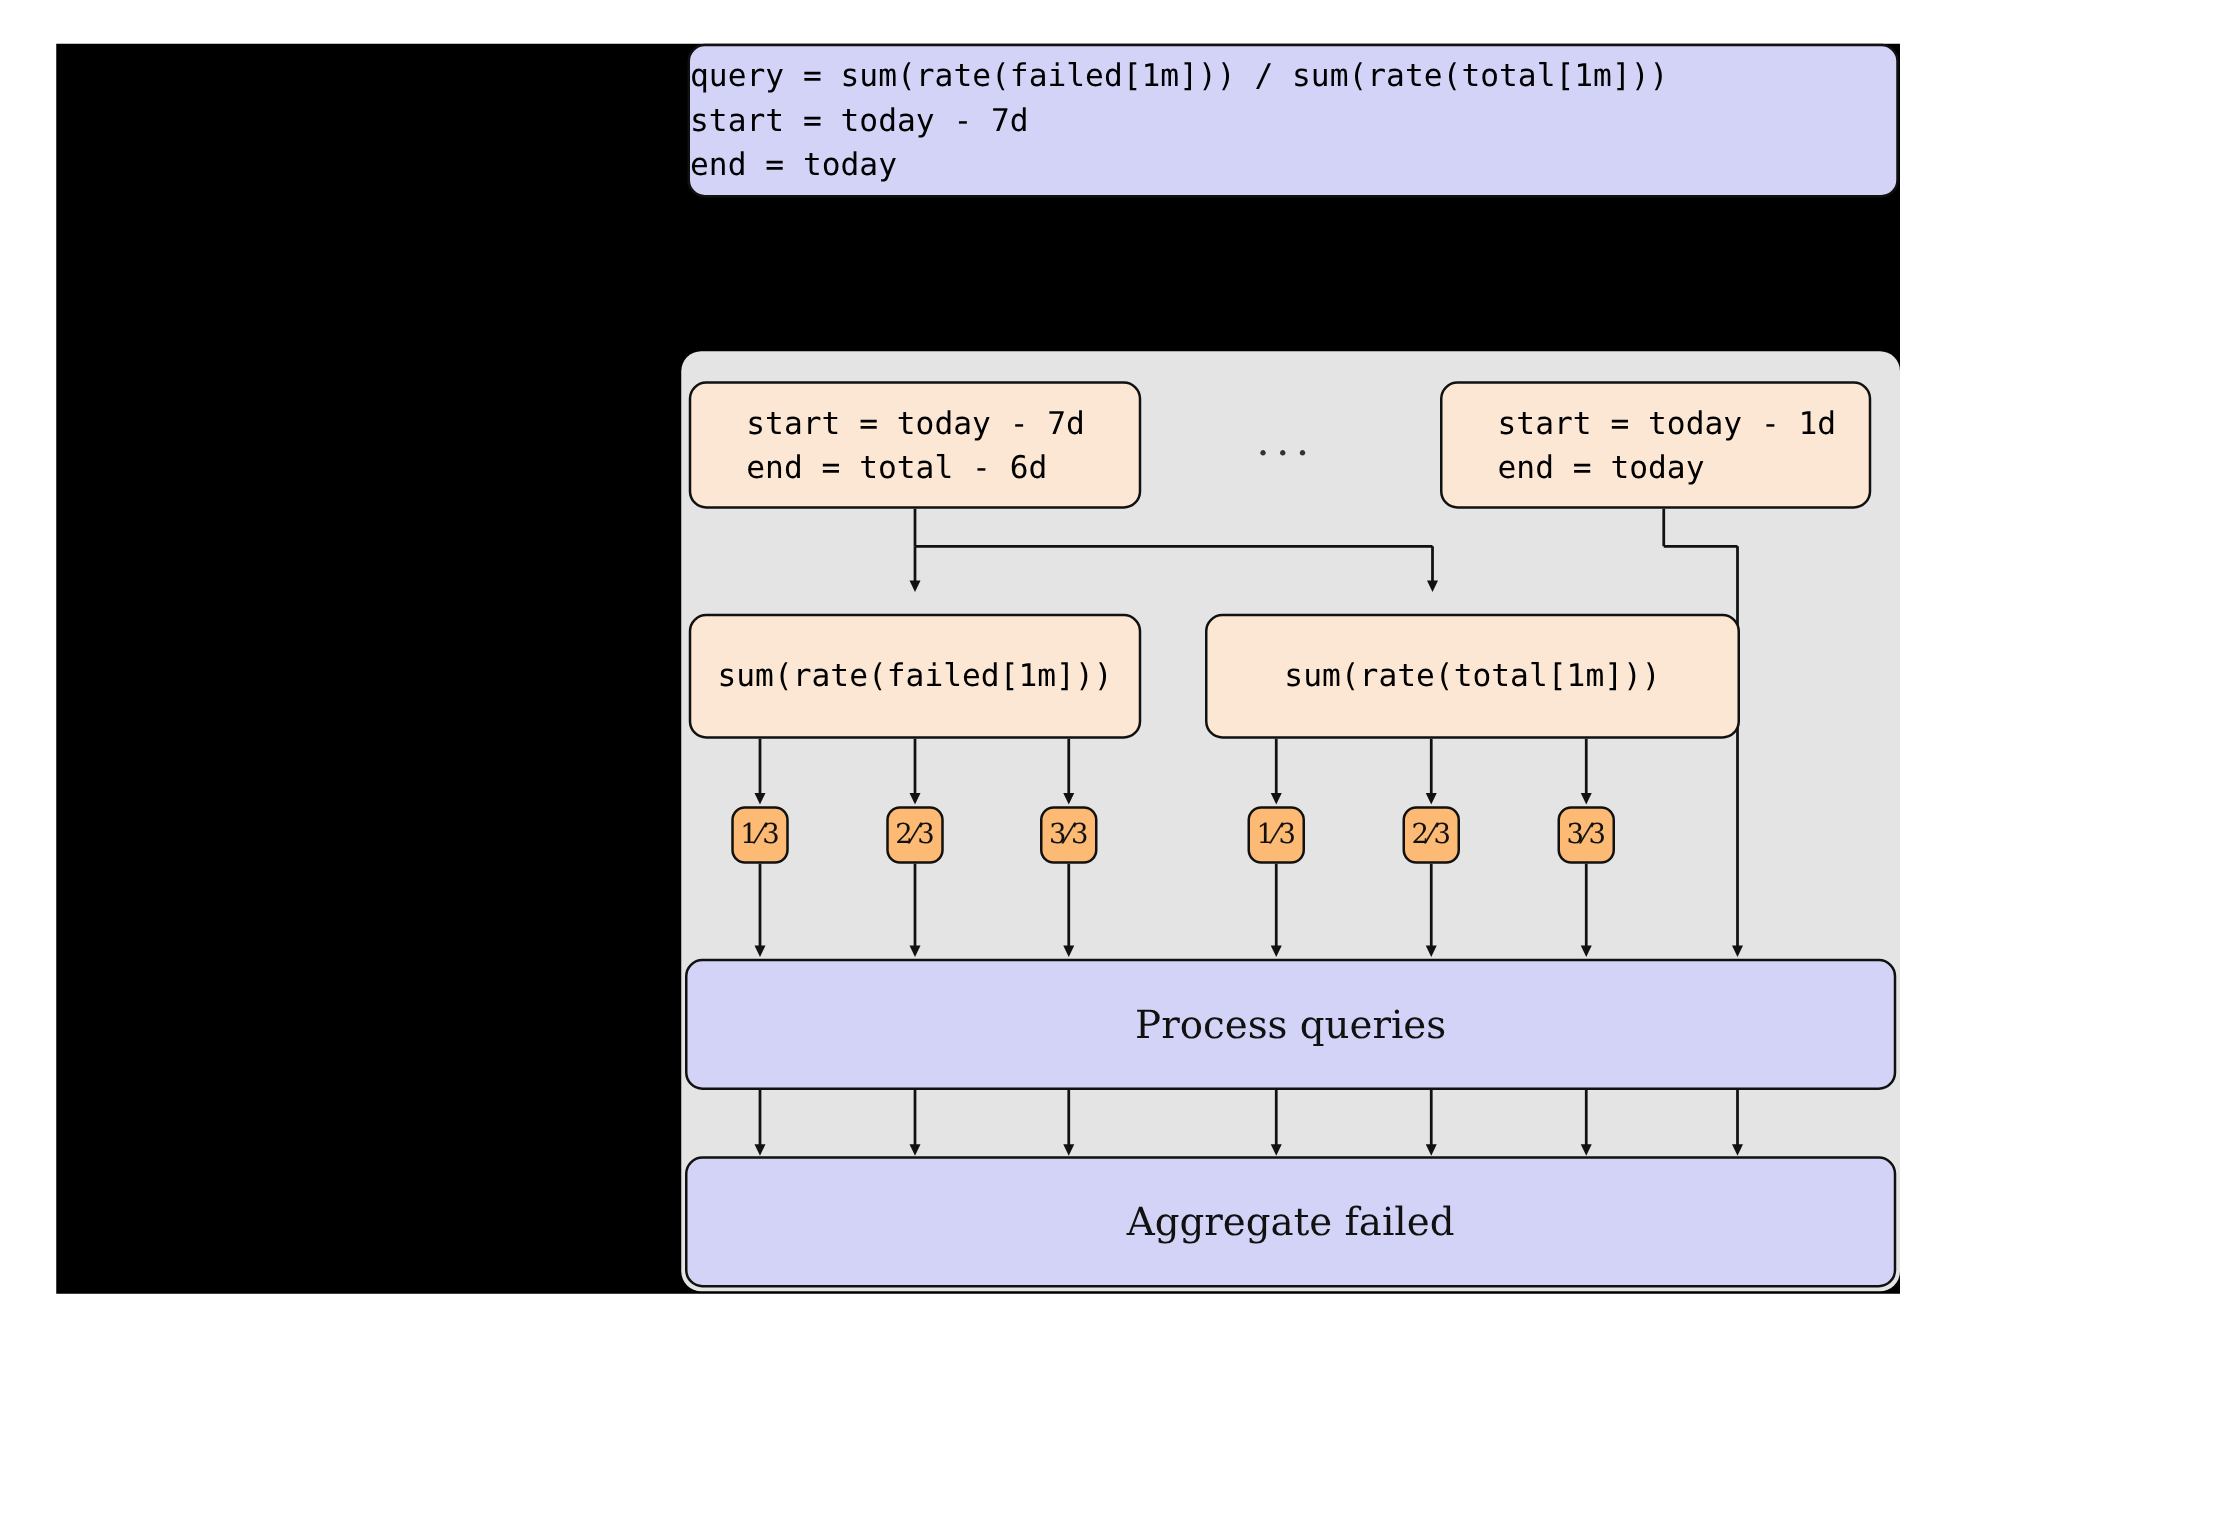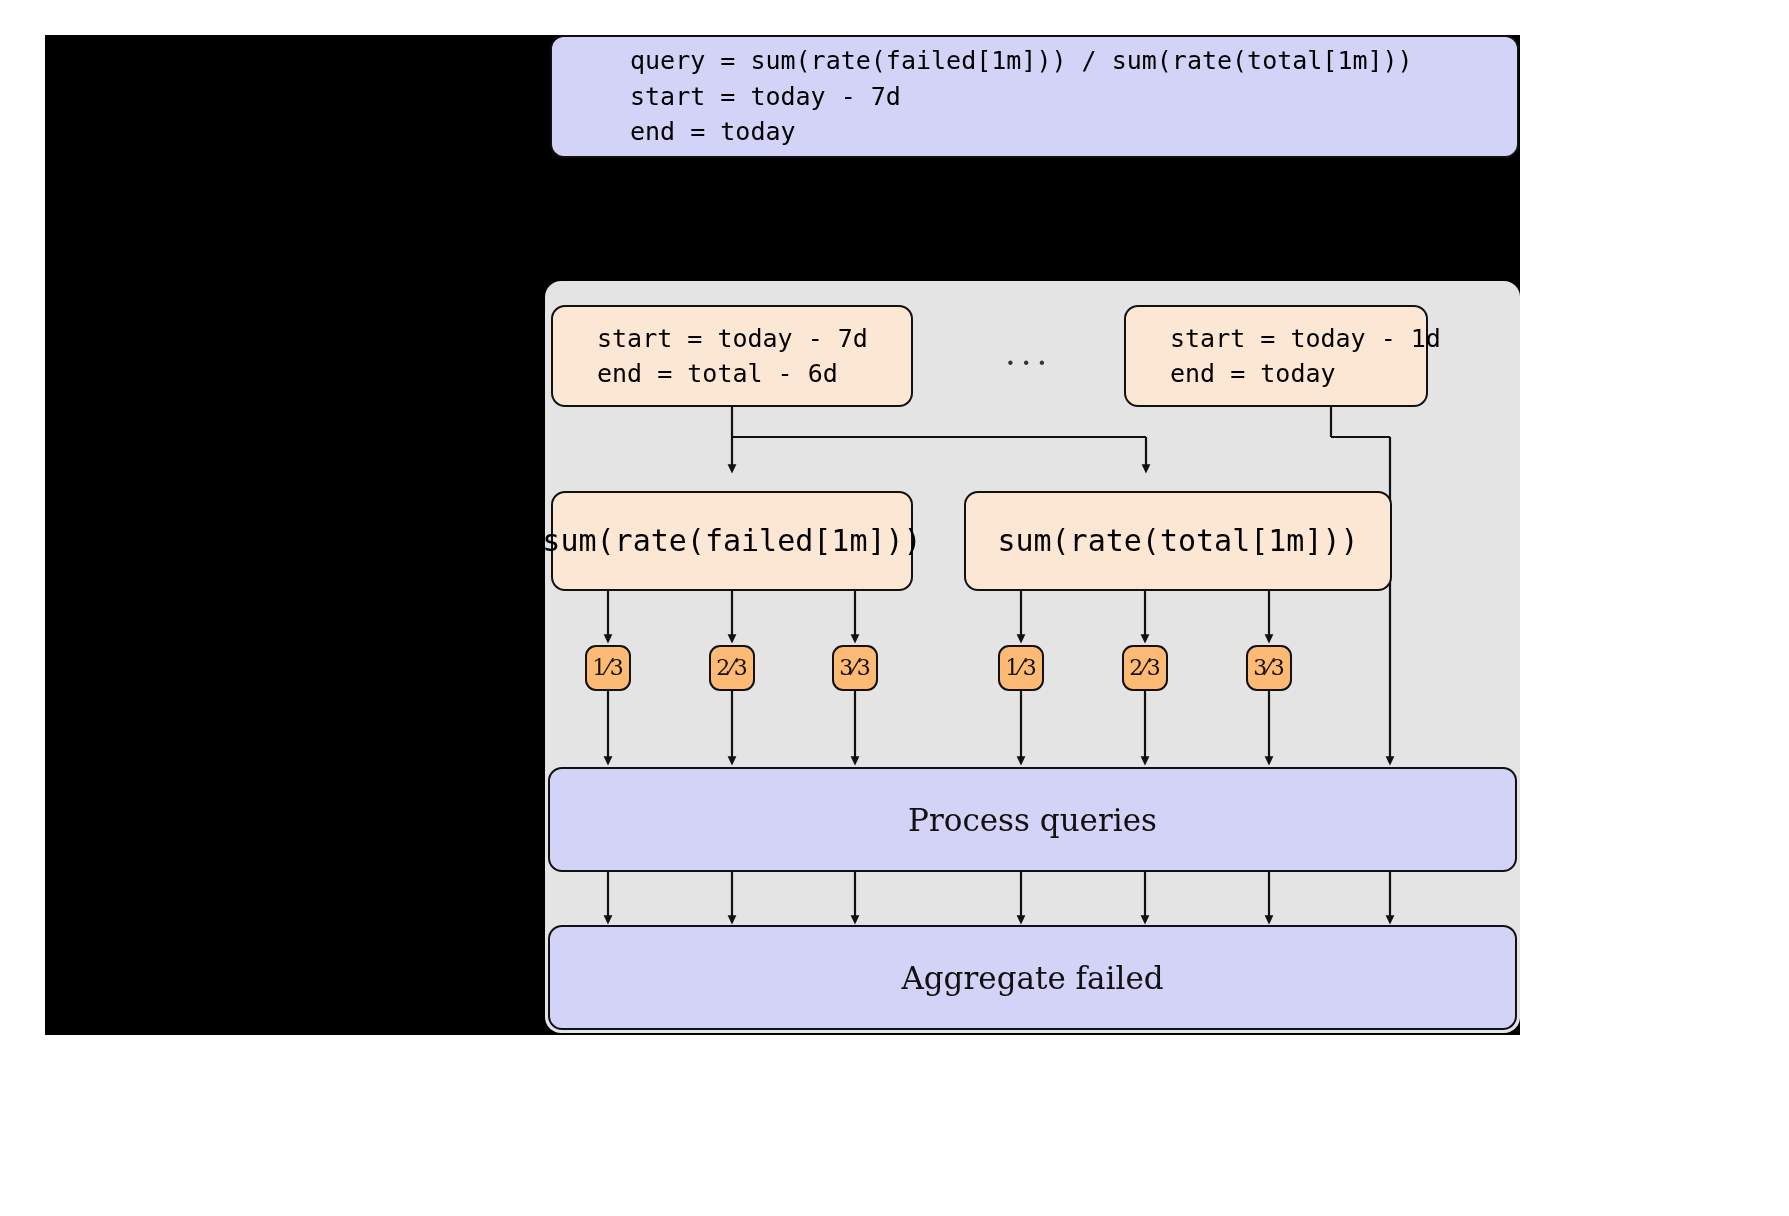--- a/index.html
+++ b/index.html
@@ -37,33 +37,33 @@
   .node-orange { background: #fce7d4; }
 
   .code-line {
     font-family: "DejaVu Sans Mono", monospace;
     font-size: 25px;
     line-height: 1.42;
     color: #000000;
     white-space: pre;
   }
 
-  .query-box .code-line { padding-left: 78px; }
+  .query-box .code-line { }
 
   .range-box {
     align-items: flex-start;
     padding-left: 44px;
   }
   .range-box .code-line { font-size: 25px; }
 
   .sum-box {
     align-items: center;
     justify-content: center;
   }
-  .sum-box .code-line { font-size: 30px; }
+  .sum-box .code-line { font-size: 25px; }
 
   .wide-label {
     font-family: "DejaVu Serif", serif;
     font-size: 31px;
     color: #111111;
     text-align: center;
     width: 100%;
   }
 
   
@@ -168,21 +168,21 @@
     </g>
   </svg>
 
   <div class="node node-orange range-box" style="left:551px; top:305px; width:362px; height:102px;">
     <div class="code-line">start = today - 7d</div>
     <div class="code-line">end = total - 6d</div>
   </div>
 
   <div class="ellipsis" style="left:1005px; top:333px;">...</div>
 
-  <div class="node node-orange range-box" style="left:1124px; top:305px; width:304px; height:102px;">
+  <div class="node node-orange range-box" style="left:1152px; top:305px; width:345px; height:102px;">
     <div class="code-line">start = today - 1d</div>
     <div class="code-line">end = today</div>
   </div>
 
   <div class="node node-orange sum-box" style="left:551px; top:491px; width:362px; height:100px;">
     <div class="code-line">sum(rate(failed[1m]))</div>
   </div>
 
   <div class="node node-orange sum-box" style="left:964px; top:491px; width:428px; height:100px;">
     <div class="code-line">sum(rate(total[1m]))</div>

